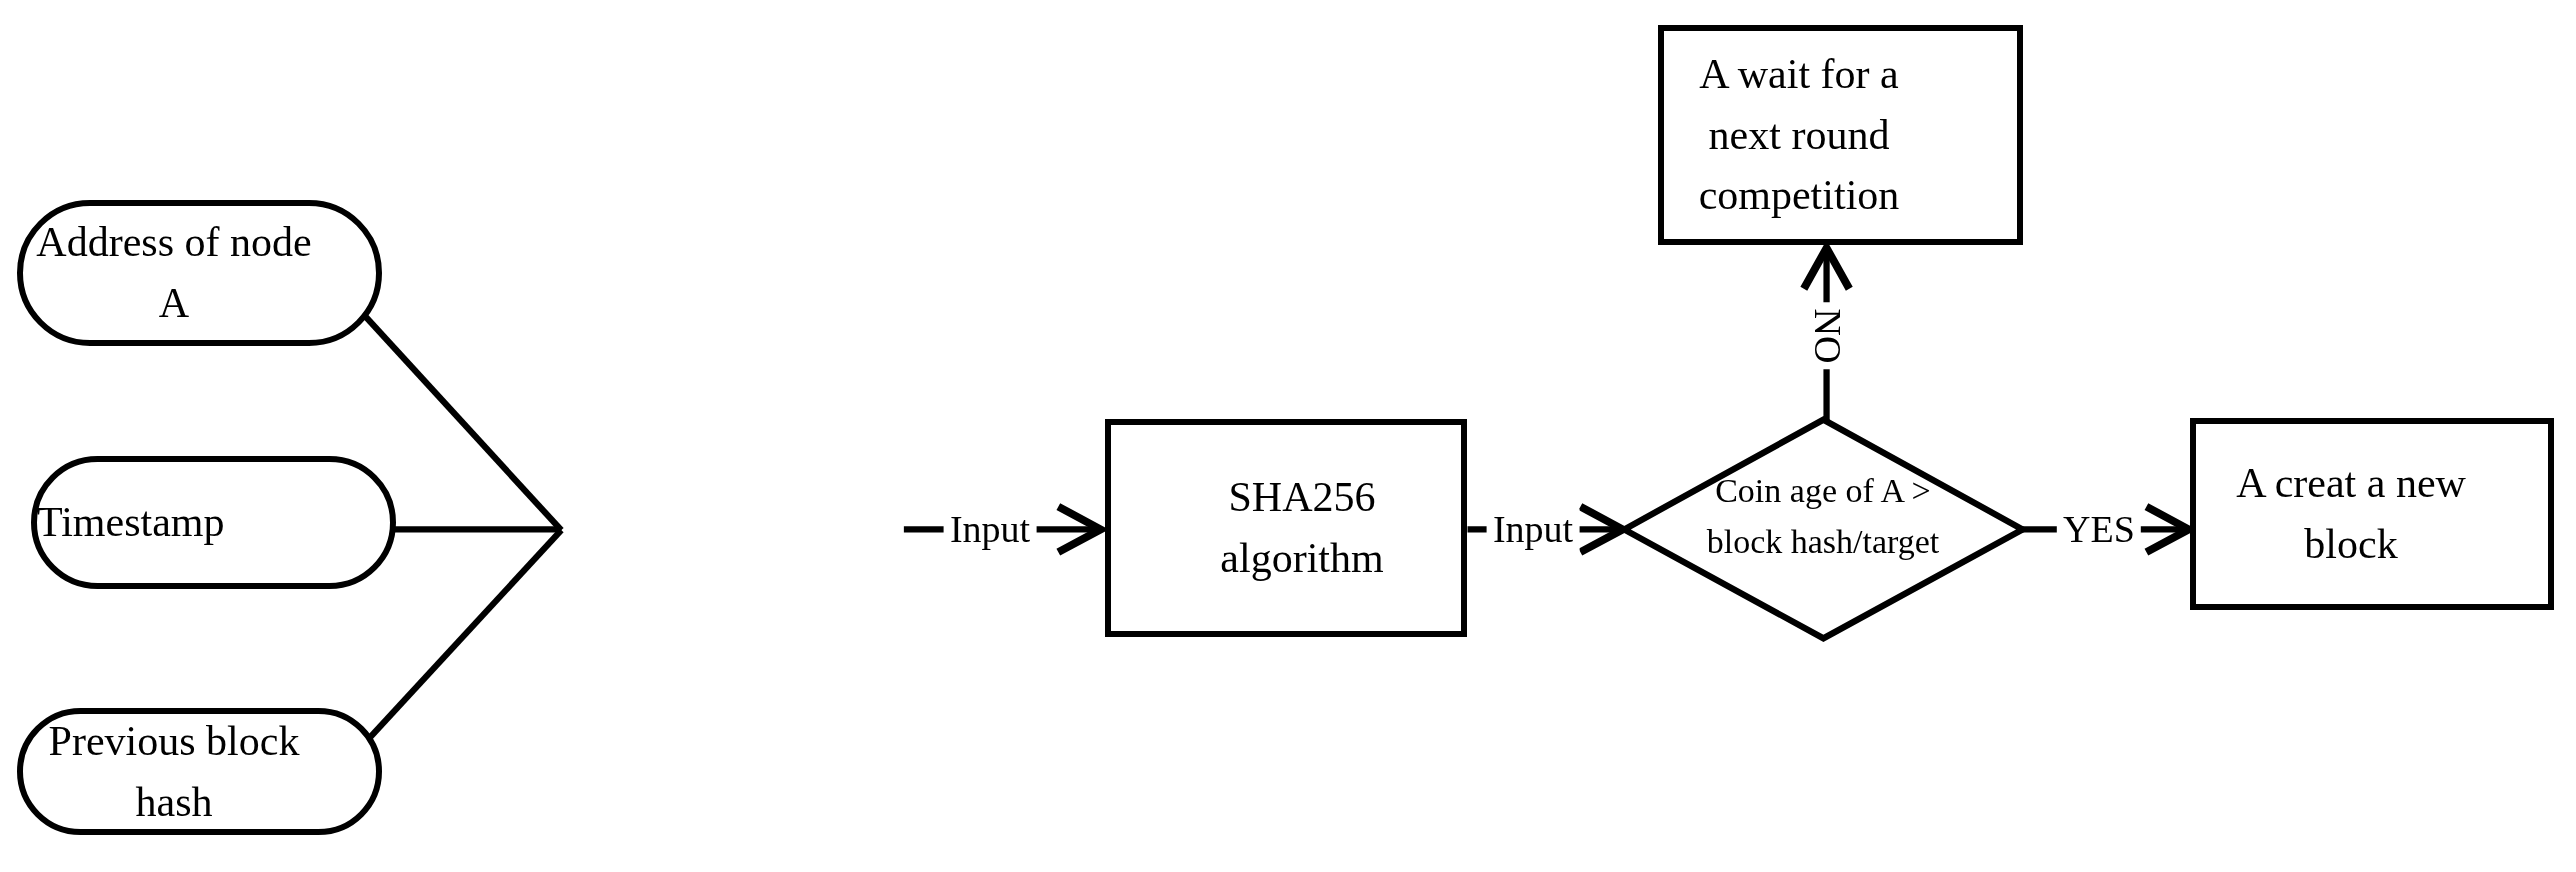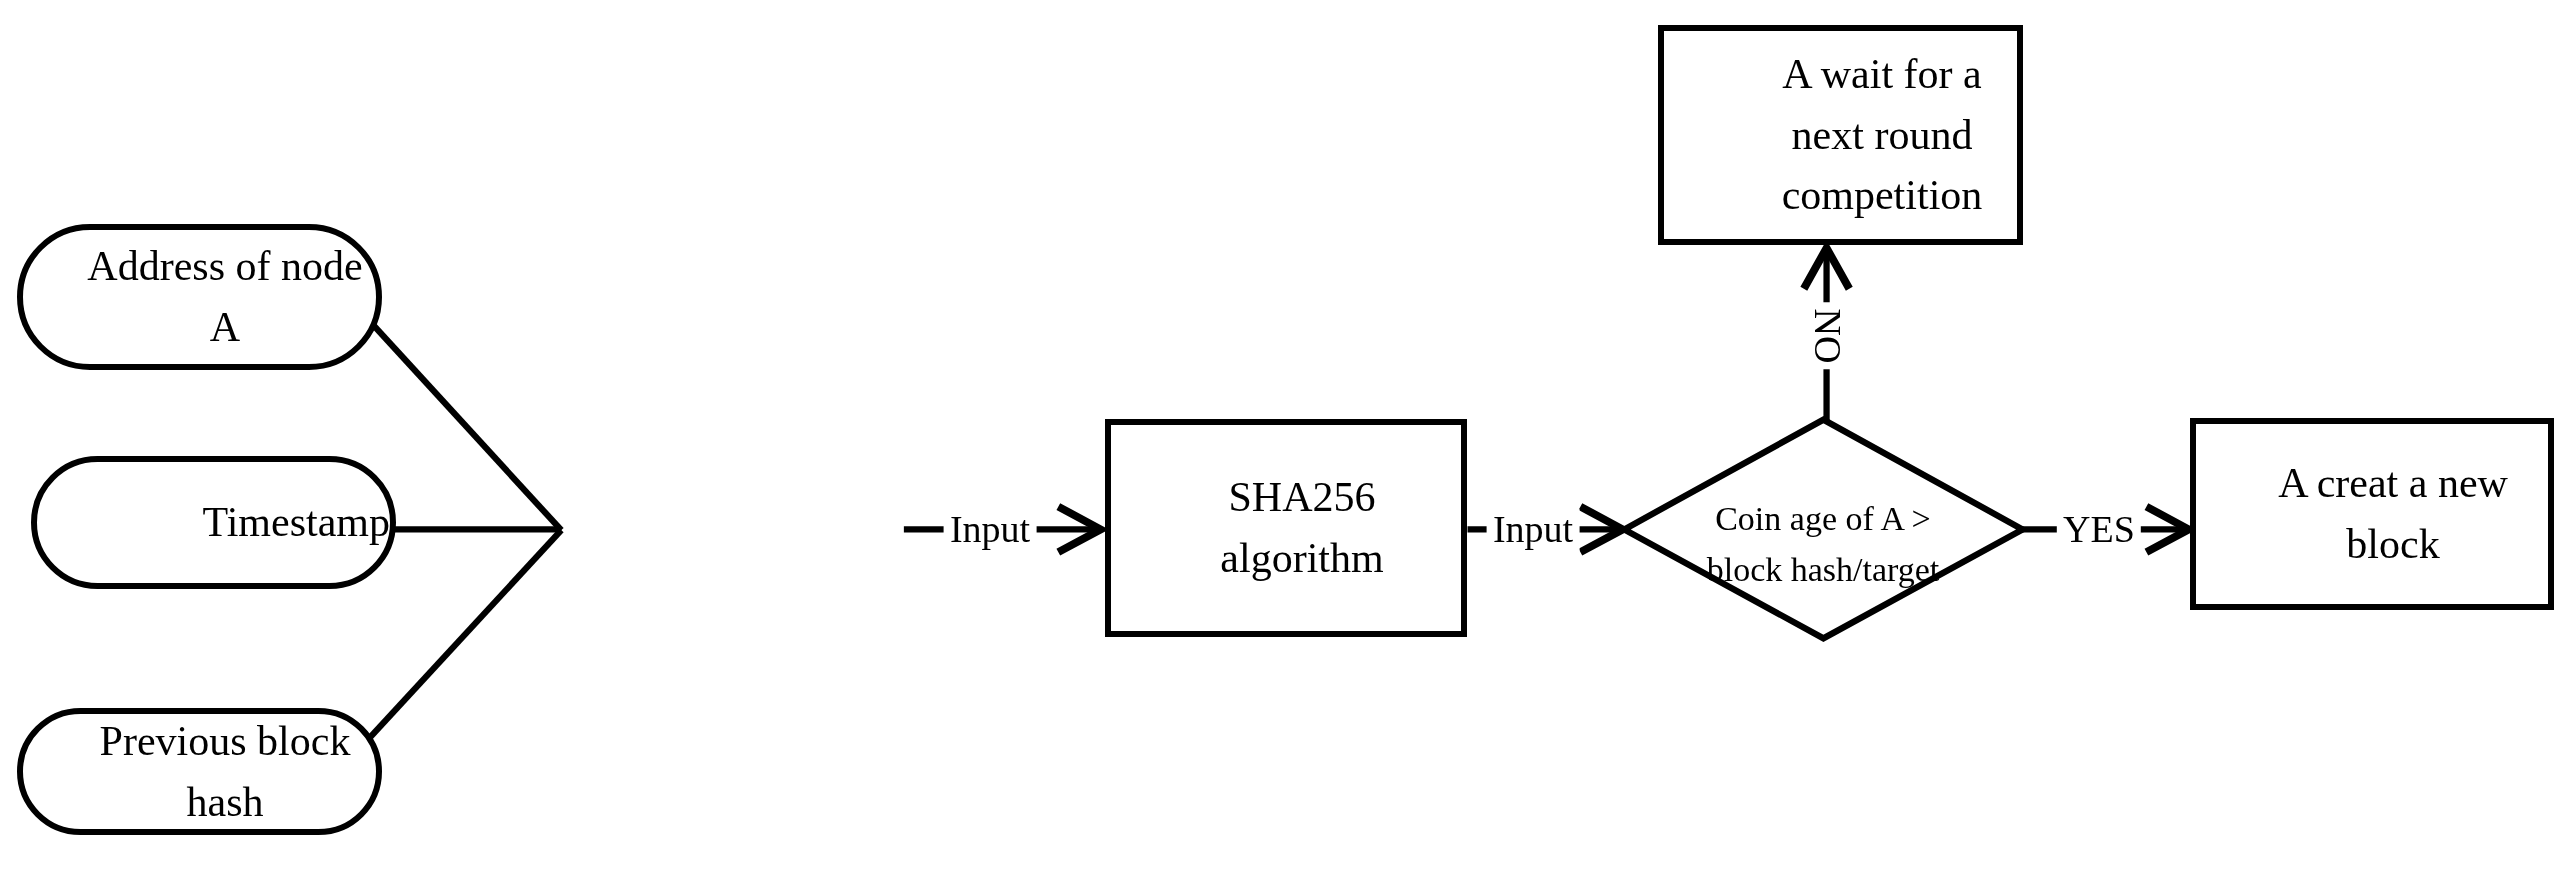--- a/index.html
+++ b/index.html
@@ -17,46 +17,46 @@
     left: 0; top: 0;
     width: 2576px; height: 873px;
   }
   .node {
     position: absolute;
     box-sizing: border-box;
     border: 6.3px solid #000000;
     background: #ffffff;
     display: flex;
     align-items: center;
-    justify-content: flex-end;
+    justify-content: flex-start;
     text-align: center;
     font-size: 42px;
     line-height: 1.45;
     color: #000000;
   }
   .stadium { border-radius: 74px; }
   .node .txt { display: inline-block; }
 
-  .n-address   { left: 17px;   top: 200px; width: 365px; height: 146px; margin-top: 24px; }
+  .n-address   { left: 17px;   top: 200px; width: 365px; height: 146px; }
   .n-address .txt { max-width: 302px; }
   .n-timestamp { left: 31px;   top: 456px; width: 365px; height: 133px; }
   .n-prevhash  { left: 17px;   top: 708px; width: 365px; height: 127px; }
   .n-prevhash .txt { max-width: 302px; }
   .n-create    { left: 559px;  top: 419px; width: 345px; height: 218px; }
   .n-create .txt { max-width: 286px; }
   .n-sha       { left: 1105px; top: 419px; width: 362px; height: 218px; padding-left: 32px; }
   .n-sha .txt { max-width: 325px; }
   .n-wait      { left: 1658px; top: 25px;  width: 365px; height: 220px; }
   .n-wait .txt { max-width: 270px; }
   .n-newblock  { left: 2190px; top: 418px; width: 364px; height: 192px; }
   .n-newblock .txt { max-width: 310px; }
 
   .decision-text {
     position: absolute;
-    left: 1823px; top: 544px;
+    left: 1823px; top: 516px;
     transform: translate(-50%, -50%);
     width: 259px;
     text-align: center;
     font-size: 34px;
     line-height: 1.5;
     color: #000000;
   }
 
   .edge-label {
     position: absolute;

